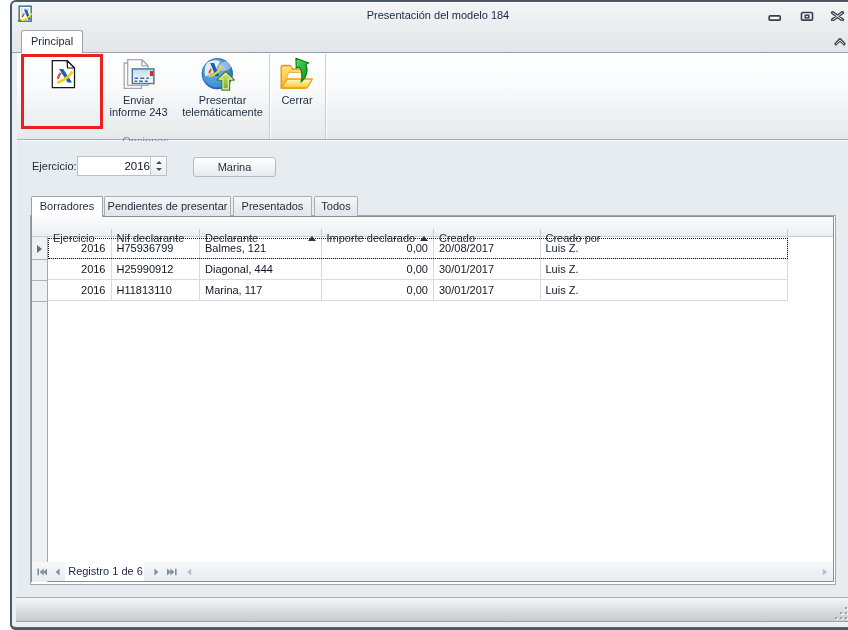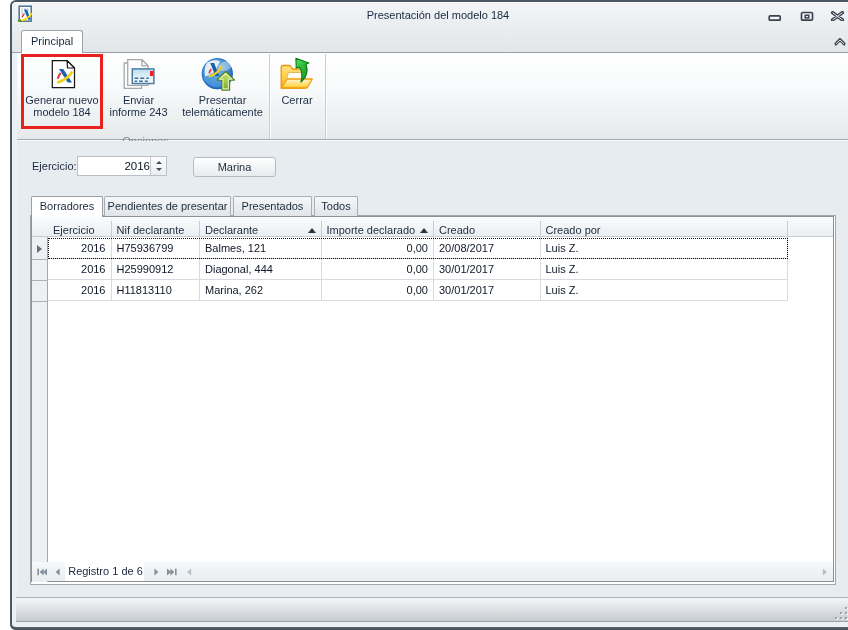--- a/index.html
+++ b/index.html
@@ -57,21 +57,21 @@
 }
 
 .xtab { top:54.5px; height:20px; white-space:nowrap; border:1px solid #a7aeb5; border-bottom:none; border-radius:2px 2px 0 0;
   text-align:center; color:#1d2a3d; line-height:19px;
   background:linear-gradient(#f5f7f8,#e1e5e9); z-index:1; }
 .xtab.active { background:#fff; border-color:#98a0a8; height:21px; z-index:2; }
 #tab-panel { left:13px; top:74px; width:806px; height:370px; background:#fff; border:1px solid #a0a7ae; }
 
 #grid { position:absolute; left:0px; top:0px; width:803px; height:366px; background:#fff; border:1px solid #8a9096; }
 #grid-header { position:absolute; left:0; top:0; width:801px; height:20px; border-bottom:1px solid #c8cdd3; background:linear-gradient(#fafbfc,#ebeff2); }
-.hcell { position:absolute; top:4px; height:20px; border-right:1px solid #c8cdd3; line-height:19px; padding-left:5px; color:#232f3f;
+.hcell { position:absolute; top:12px; height:20px; border-right:1px solid #c8cdd3; line-height:19px; padding-left:5px; color:#232f3f;
   white-space:nowrap; overflow:hidden; }
 .sortarrow { position:absolute; top:7px; width:0; height:0; border-left:4.5px solid transparent; border-right:4.5px solid transparent; border-bottom:5px solid #2b3440; }
 .gcell { position:absolute; height:21px; line-height:20px; padding:0 5px; color:#0e1725;
   border-right:1px solid #d7dbdf; border-bottom:1px solid #d7dbdf; white-space:nowrap; }
 .gcell.num { text-align:right; }
 #indicator-col { position:absolute; left:0; top:20px; width:16px; height:344.5px; background:#eef1f3; border-right:1px solid #9fa8b1; }
 #indicator-header { position:absolute; left:0; top:0; width:16px; height:20px; background:linear-gradient(#fafbfc,#ebeff2); border-right:1px solid #c8cdd3; border-bottom:1px solid #c8cdd3; }
 #focus-rect { position:absolute; left:16px; top:20.5px; width:740px; height:21.5px; border:1.5px dotted #141414; }
 #row-arrow { position:absolute; left:5px; width:0; height:0; border-top:4px solid transparent; border-bottom:4px solid transparent; border-left:5.5px solid #66707c; }
 .ind-sep { position:absolute; left:0; width:16px; height:1px; background:#aab2ba; }
@@ -120,21 +120,20 @@
     <div class="rib-sep abs" style="left:252px"></div>
     <div class="rib-sep abs" style="left:307.5px"></div>
     <div class="rib-btn abs" style="left:7px;width:76px">
       <svg class="abs" style="left:22px;top:3px" width="32" height="32" viewBox="0 0 32 32">
         <path d="M6.3,3.5 L21,3.5 L28.5,11 L28.5,30.5 L6.3,30.5 Z" fill="#fff" stroke="#161616" stroke-width="1.25"></path>
         <path d="M21,3.5 L28.5,11 L21.5,11 Z" fill="#fff" stroke="#161616" stroke-width="1.2" stroke-linejoin="round"></path>
         <path d="M13,12 L17.3,12 L26,25.5 L21.7,25.5 Z" fill="#1c63ae"></path>
         <path d="M26.3,14.5 C23.5,19.5 18,23.5 11,25.8" fill="none" stroke="#f2d11b" stroke-width="2.6"></path>
         <path d="M11.7,21.8 C12.3,19.6 13.3,17.6 14.7,16" fill="none" stroke="#e84040" stroke-width="2.2"></path>
       </svg>
-      <div class="lbl"><span>Generar nuevo</span><br><span>modelo 184</span></div>
     </div>
     <div class="rib-btn abs" style="left:84px;width:75px">
       <svg class="abs" style="left:20px;top:2px" width="36" height="36" viewBox="0 0 36 36">
         <defs>
             <linearGradient id="envg" x1="0" y1="0" x2="0" y2="1">
           <stop offset="0" stop-color="#bedcec"></stop>
               <stop offset="0.5" stop-color="#dceef7"></stop>
               <stop offset="1" stop-color="#fbfdfe"></stop>
         </linearGradient>
           </defs>
@@ -251,21 +250,21 @@
           <div class="gcell num" style="left:16px;top:42px;width:63.5px">2016</div>
           <div class="gcell" style="left:79.5px;top:42px;width:88.5px">H25990912</div>
           <div class="gcell" style="left:168px;top:42px;width:121.5px">Diagonal, 444</div>
           <div class="gcell num" style="left:289.5px;top:42px;width:112.5px">0,00</div>
           <div class="gcell" style="left:402px;top:42px;width:106.5px">30/01/2017</div>
           <div class="gcell" style="left:508.5px;top:42px;width:247px">Luis Z.</div>
         </div>
         <div>
           <div class="gcell num" style="left:16px;top:63px;width:63.5px">2016</div>
           <div class="gcell" style="left:79.5px;top:63px;width:88.5px">H11813110</div>
-          <div class="gcell" style="left:168px;top:63px;width:121.5px">Marina, 262</div>
+          <div class="gcell" style="left:168px;top:63px;width:121.5px">Marina, 117</div>
           <div class="gcell num" style="left:289.5px;top:63px;width:112.5px">0,00</div>
           <div class="gcell" style="left:402px;top:63px;width:106.5px">30/01/2017</div>
           <div class="gcell" style="left:508.5px;top:63px;width:247px">Luis Z.</div>
         </div>
         <div id="focus-rect"></div>
         <div id="navbar">
           <svg class="abs" style="left:4.5px;top:6px" width="10" height="8" viewBox="0 0 10 8">
             <rect x="0.4" y="0.6" width="1.6" height="6.6" fill="#83909c"></rect>
               <path d="M6.6,0.6 L2.6,4 L6.6,7.4 Z" fill="#83909c"></path>
               <path d="M10,0.6 L6,4 L10,7.4 Z" fill="#83909c"></path>

